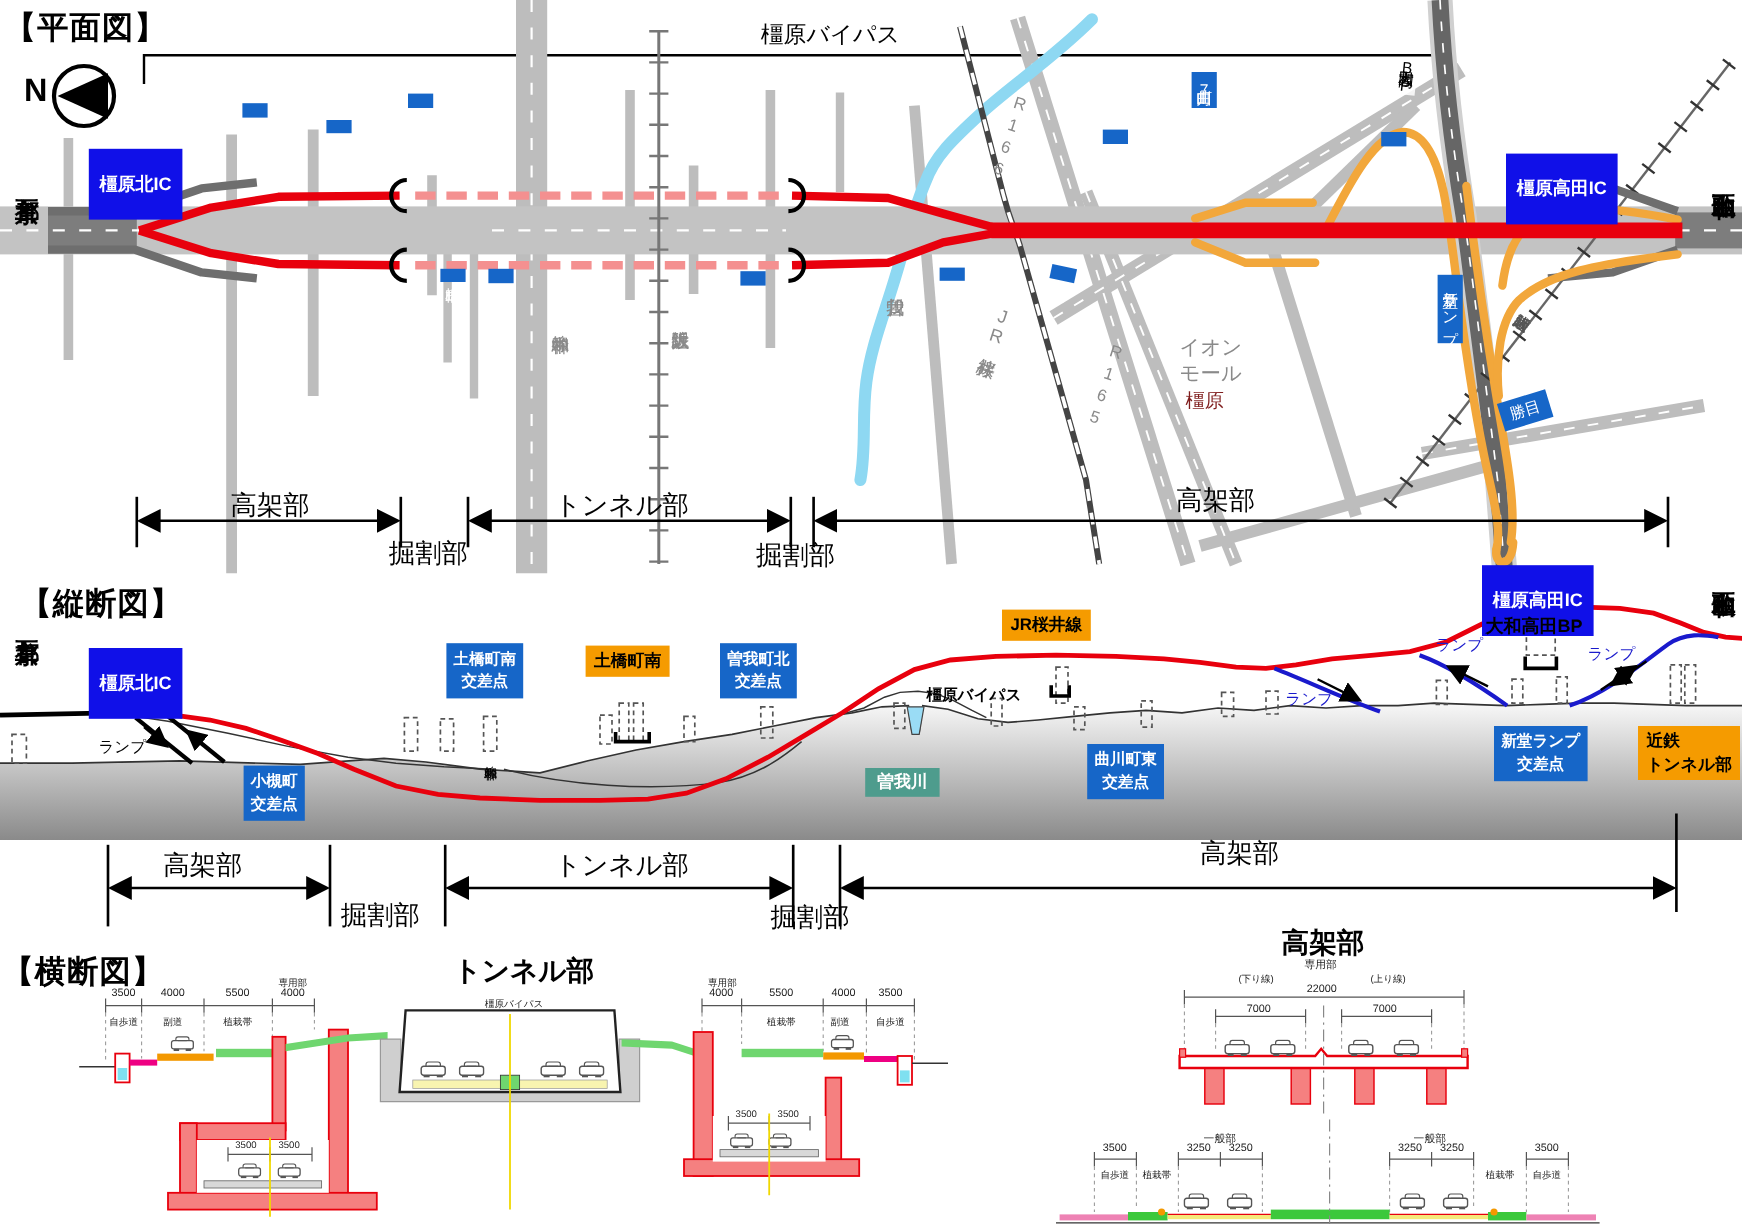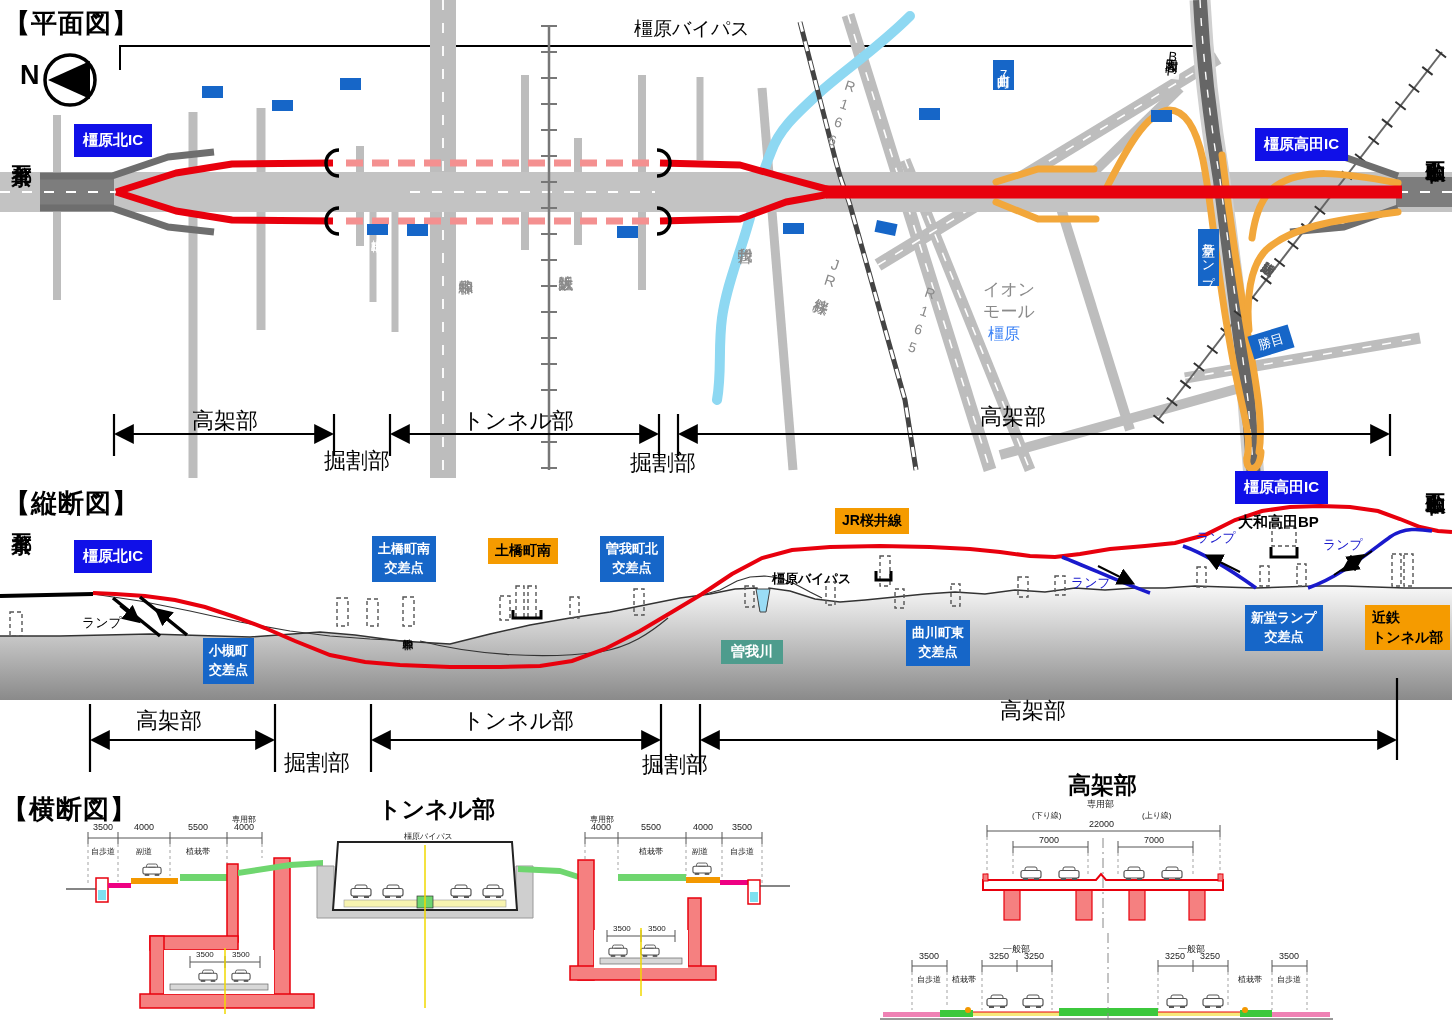--- a/index.html
+++ b/index.html
@@ -4,21 +4,21 @@
 <style>
   html,body{margin:0;padding:0;background:#fff;}
   #stage{position:relative;width:1452px;height:1022px;overflow:hidden;background:#fff;
          font-family:Liberation Sans, sans-serif;}
   svg{position:absolute;left:0;display:block;}
   .lbl{position:absolute;white-space:nowrap;color:#000;}
   .title{font-size:26px;font-weight:bold;letter-spacing:1px;}
   .vert{writing-mode:vertical-rl;text-orientation:upright;}
   .vlab{writing-mode:vertical-rl;text-orientation:upright;background:#1666C8;color:#fff;
         font-size:13px;padding:4px 4px;line-height:1;letter-spacing:1px;}
-  .iclab{background:#1010E8;color:#fff;font-size:15px;font-weight:bold;padding:7px 9px;}
+  .iclab{background:#1010E8;color:#fff;font-size:15px;font-weight:bold;padding:20px 9px;}
   .blab2{background:#1666C8;color:#fff;font-size:13px;font-weight:bold;text-align:center;
          padding:4px 6px;line-height:1.45;}
   .olab{background:#F59B00;color:#000;font-size:14px;font-weight:bold;padding:3px 7px;line-height:1.4;}
   .tlab{background:#4E9C8D;color:#fff;font-size:14px;font-weight:bold;padding:3px 10px;}
   .dest{font-size:20px;font-weight:bold;line-height:1.15;}
   .sec{font-size:22px;}
   .grey{color:#8a8a8a;}
   .dim{font-size:9px;color:#222;}
   .dimS{font-size:8px;color:#222;}
   .rampTxt{font-size:13px;color:#1A1ACC;}
@@ -458,31 +458,31 @@
 <div class="lbl" style="left:1250px;top:330px;background:#1666C8;color:#fff;font-size:13px;padding:3px 8px;transform:rotate(-17deg)">勝目</div>
 
 <div class="lbl vert grey" style="left:456px;top:268px;font-size:15px">中和幹線</div>
 <div class="lbl vert grey" style="left:556px;top:264px;font-size:15px">近鉄大阪線</div>
 <div class="lbl vert grey" style="left:735px;top:236px;font-size:15px">曽我川</div>
 <div class="lbl vert grey" style="left:828px;top:253px;font-size:15px;transform:rotate(18deg);transform-origin:top left">JR桜井線</div>
 <div class="lbl vert grey" style="left:845px;top:76px;font-size:14px;transform:rotate(18deg);transform-origin:top left;letter-spacing:3px">R166</div>
 <div class="lbl vert grey" style="left:925px;top:283px;font-size:14px;transform:rotate(18deg);transform-origin:top left;letter-spacing:3px">R165</div>
 <div class="lbl grey" style="left:983px;top:278px;font-size:17px">イオン</div>
 <div class="lbl grey" style="left:983px;top:300px;font-size:17px">モール</div>
-<div class="lbl" style="left:988px;top:324px;font-size:16px;color:#3b82f6">橿原</div>
+<div class="lbl" style="left:988px;top:324px;font-size:16px;color:#7f1d1d">橿原</div>
 <div class="lbl vert" style="left:1164px;top:48px;font-size:13px;background:rgba(255,255,255,.85);transform:rotate(6deg);transform-origin:top left">大和高田BP</div>
 <div class="lbl vert" style="left:1270px;top:250px;font-size:13px;color:#555;transform:rotate(34deg);transform-origin:top left">近鉄南大阪線</div>
 
 <div class="lbl sec" style="left:192px;top:406px">高架部</div>
 <div class="lbl sec" style="left:324px;top:446px">掘割部</div>
 <div class="lbl sec" style="left:462px;top:406px">トンネル部</div>
 <div class="lbl sec" style="left:630px;top:448px">掘割部</div>
 <div class="lbl sec" style="left:980px;top:402px">高架部</div>
 
-<div class="lbl title" style="left:4px;top:486px">【縦断図】</div>
+<div class="lbl title" style="left:17px;top:486px">【縦断図】</div>
 <div class="lbl dest vert" style="left:10px;top:518px">至京都</div>
 <div class="lbl dest vert" style="left:1424px;top:478px">至和歌山</div>
 <div class="lbl iclab" style="left:74px;top:540px">橿原北IC</div>
 <div class="lbl" style="left:82px;top:614px;font-size:13px">ランプ</div>
 <div class="lbl blab2" style="left:203px;top:638px">
   <div>小槻町</div>
   <div>交差点</div>
 </div>
 <div class="lbl blab2" style="left:372px;top:536px">
   <div>土橋町南</div>

